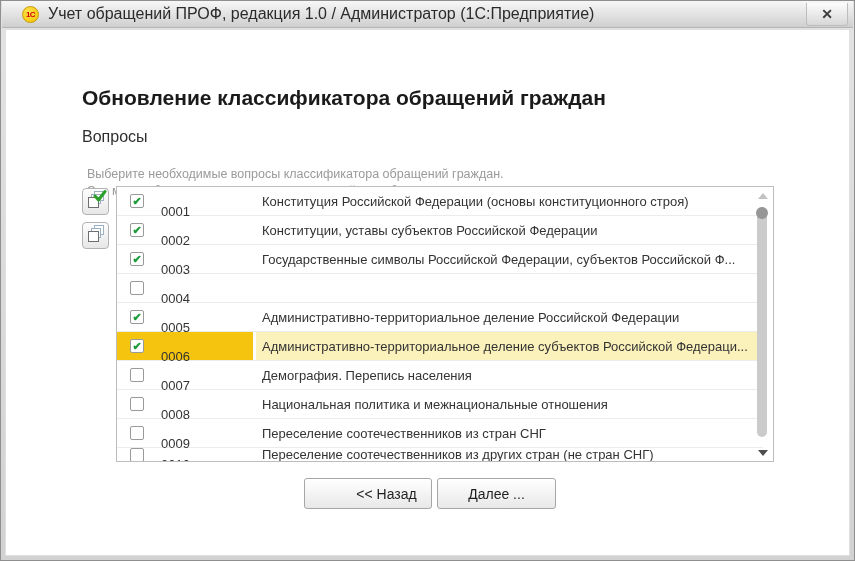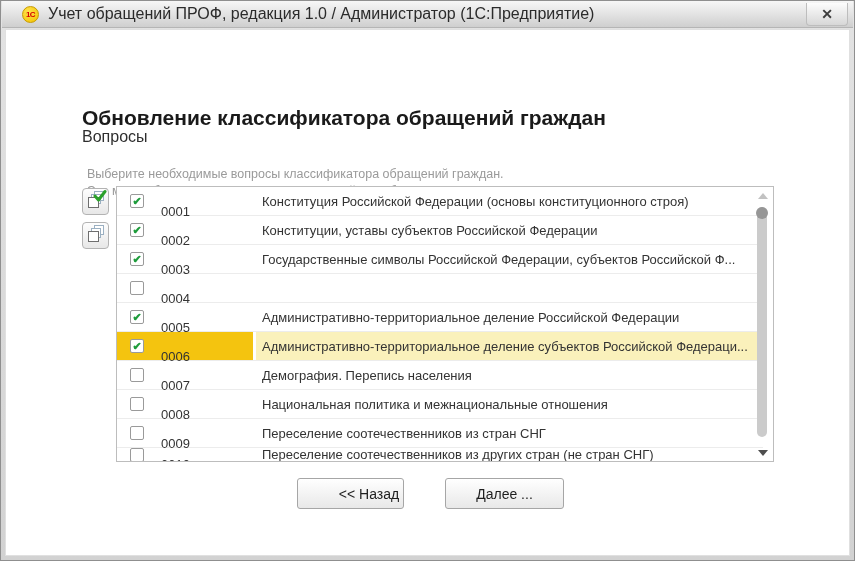--- a/index.html
+++ b/index.html
@@ -30,21 +30,21 @@
     background:linear-gradient(#fdfdfd,#d7d7d7);
     border:1px solid #bdbdbd; border-top:none;
     display:flex; align-items:center; justify-content:center;
     font-size:14px; font-weight:bold; color:#3c3c3c; cursor:default;
   }
   
   .content {
     position:absolute; left:4px; right:4px; top:28px; bottom:4px;
     background:#fff; border:1px solid #e0e0e0;
   }
-  .page-title { position:absolute; left:76px; top:76px; font-size:21px; font-weight:bold; color:#1a1a1a;text-align:center; }
+  .page-title { position:absolute; left:76px; top:56px; font-size:21px; font-weight:bold; color:#1a1a1a;text-align:center; }
   .page-subtitle { position:absolute; left:76px; top:98px; font-size:16px; color:#2e2e2e; }
   .hints { position:absolute; left:81px; top:136px; font-size:12.5px; line-height:17px; color:#9a9a9a; }
   
   .tool-btn {
     position:absolute; left:76px; width:27px; height:27px;
     background:linear-gradient(#fefefe,#e7e7e7);
     border:1px solid #b3b3b3; border-radius:4px;
     display:flex; align-items:center; justify-content:center;
   }
   .tool-btn.b1 { top:158px; }
@@ -77,22 +77,22 @@
   .sb-thumb { position:absolute; top:20px; left:1px; width:10px; height:230px; background:#cbcbcb; border-radius:5px; }
   .sb-dot { position:absolute; top:20px; left:0; width:12px; height:12px; border-radius:50%; background:#969696; }
   
   .nav-btn {
     position:absolute; top:448px; height:31px;
     background:linear-gradient(#ffffff,#e8e8e8);
     border:1px solid #a6a6a6; border-radius:3px;
     font-size:14px; color:#1f1f1f; font-family:"Liberation Sans",sans-serif;
     display:flex; align-items:center; justify-content:center;
   }
-  .nav-btn.back { left:291px; width:107px;padding-left:37px; }
-  .nav-btn.next { left:431px; width:119px;margin-left:8px; }
+  .nav-btn.back { left:298px; width:128px;padding-left:37px; }
+  .nav-btn.next { left:431px; width:119px; }
 </style>
 </head>
 <body>
 
 <div class="window">
 
   <div class="titlebar">
     <div class="logo">1С</div>
     <div class="title-text">Учет обращений ПРОФ, редакция 1.0 / Администратор  (1С:Предприятие)</div>
     <div class="close-btn">

